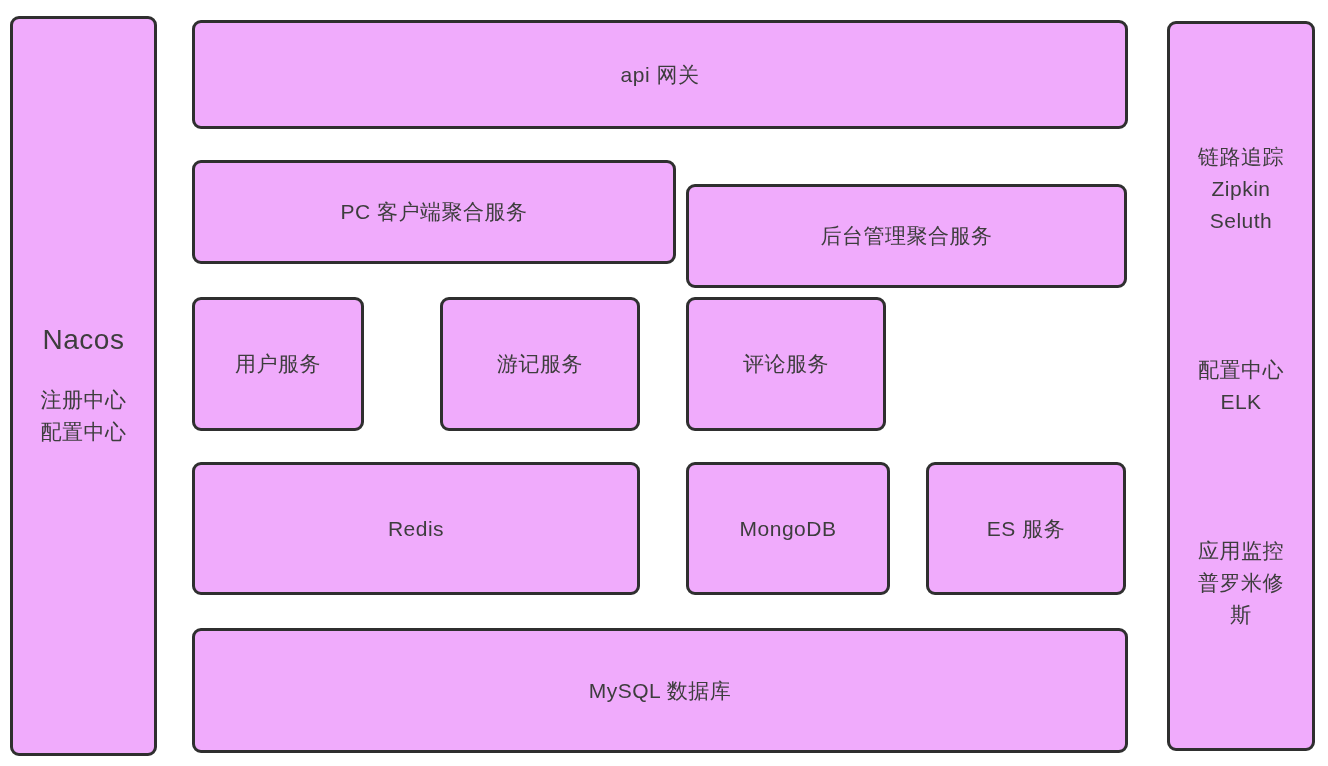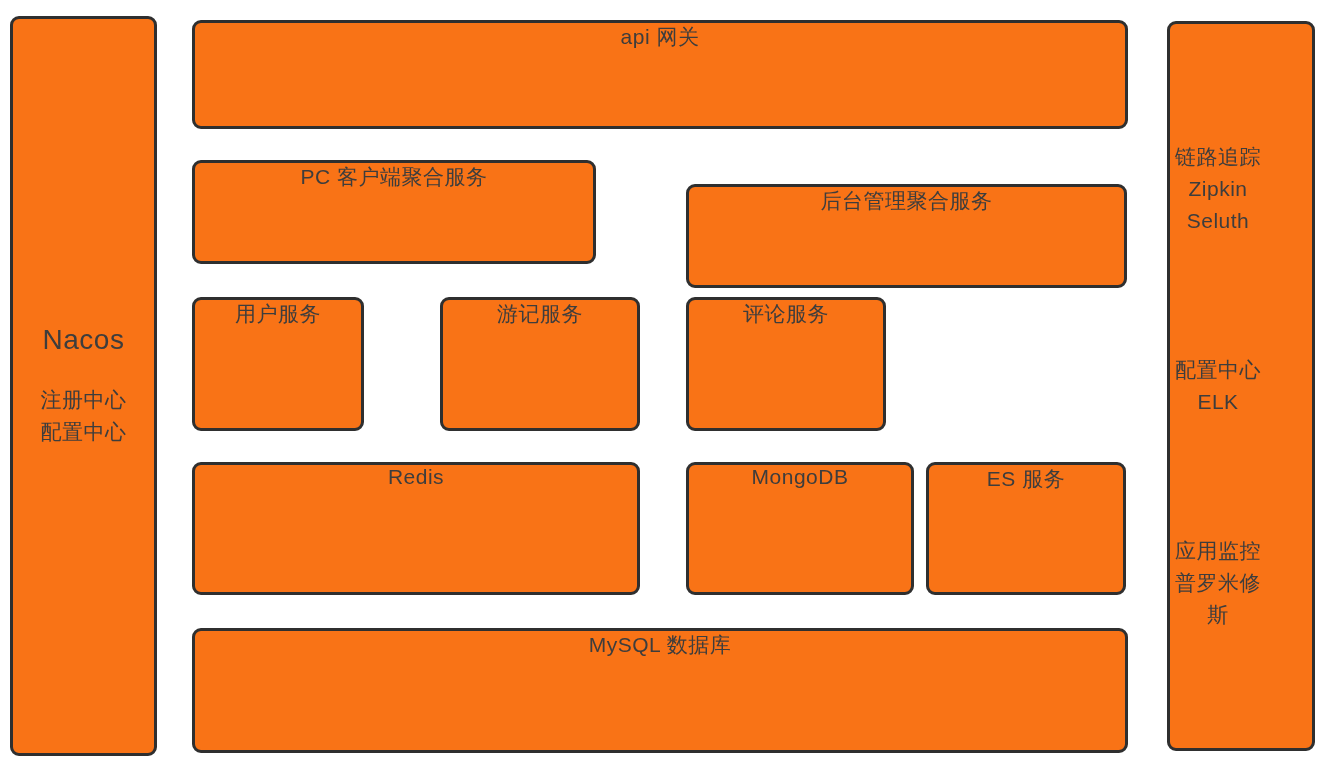--- a/index.html
+++ b/index.html
@@ -16,22 +16,23 @@
     width: 1328px;
     height: 766px;
     background: #ffffff;
     color: #3d3d3d;
   }
   .box {
     position: absolute;
     box-sizing: border-box;
     border: 3px solid #2f2f2f;
     border-radius: 9px;
-    background: #f97316;
+    background: #f0abfc;
     display: flex;
+    align-items: center;
     justify-content: center;
     text-align: center;
     font-size: 21px;
     letter-spacing: 0.5px;
   }
   
   .panel-left {
     left: 10px; top: 16px; width: 147px; height: 740px;
     flex-direction: column;
   }
@@ -51,28 +52,28 @@
   .panel-right .tblock {
     display: flex;
     flex-direction: column;
     align-items: center;
     max-width: 96px;
   }
   .panel-right .tline { line-height: 32px; }
 
   
   .api-gateway   { left: 192px; top: 20px;  width: 936px; height: 109px; }
-  .pc-agg        { left: 192px; top: 160px; width: 404px; height: 104px; }
+  .pc-agg        { left: 192px; top: 160px; width: 484px; height: 104px; }
   .admin-agg     { left: 686px; top: 160px; width: 441px; height: 104px; margin-top: 24px; }
   .user-service  { left: 192px; top: 297px; width: 172px; height: 134px; }
   .travel-service{ left: 440px; top: 297px; width: 200px; height: 134px; }
   .comment-service{ left: 686px; top: 297px; width: 200px; height: 134px; }
   .search-service{ left: 926px; top: 297px; width: 200px; height: 134px; }
   .redis         { left: 192px; top: 462px; width: 448px; height: 133px; }
-  .mongodb       { left: 686px; top: 462px; width: 228px; height: 133px; }
+  .mongodb       { left: 686px; top: 462px; width: 204px; height: 133px; }
   .es-service    { left: 926px; top: 462px; width: 200px; height: 133px; }
   .mysql         { left: 192px; top: 628px; width: 936px; height: 125px; }
 </style>
 </head>
 <body>
 
 <div class="stage">
 
   <div class="box panel-left">
     <div class="title">Nacos</div>

